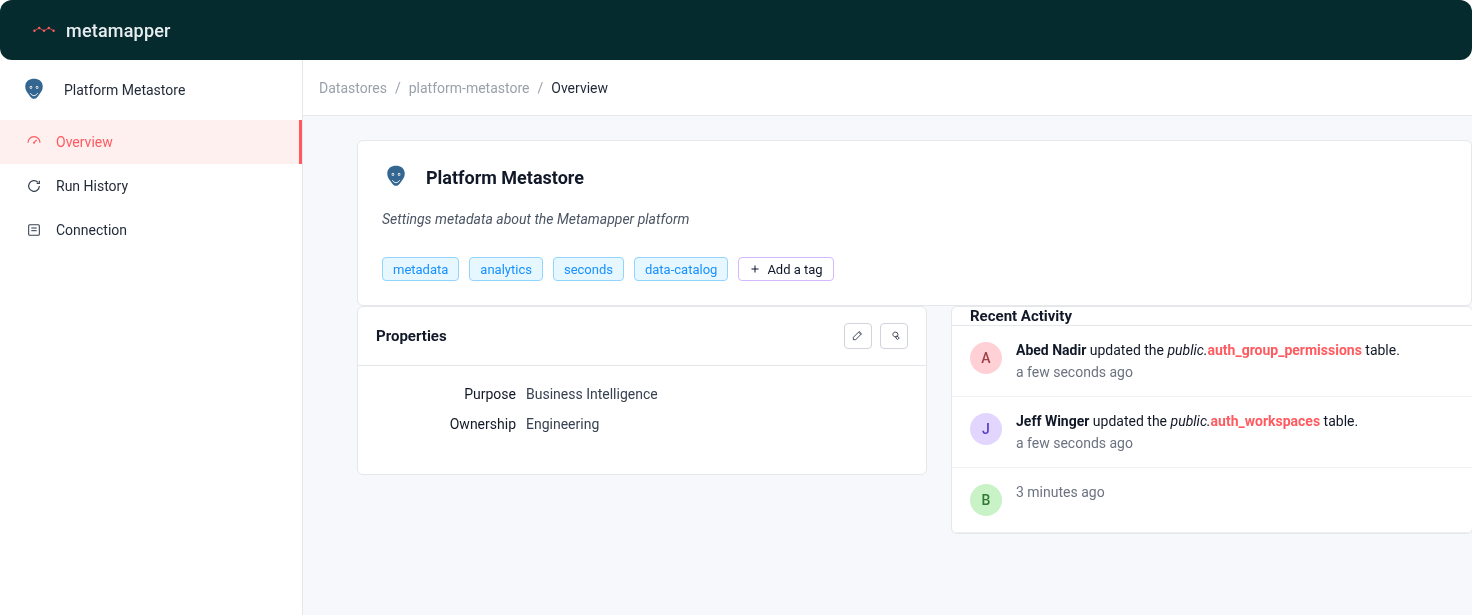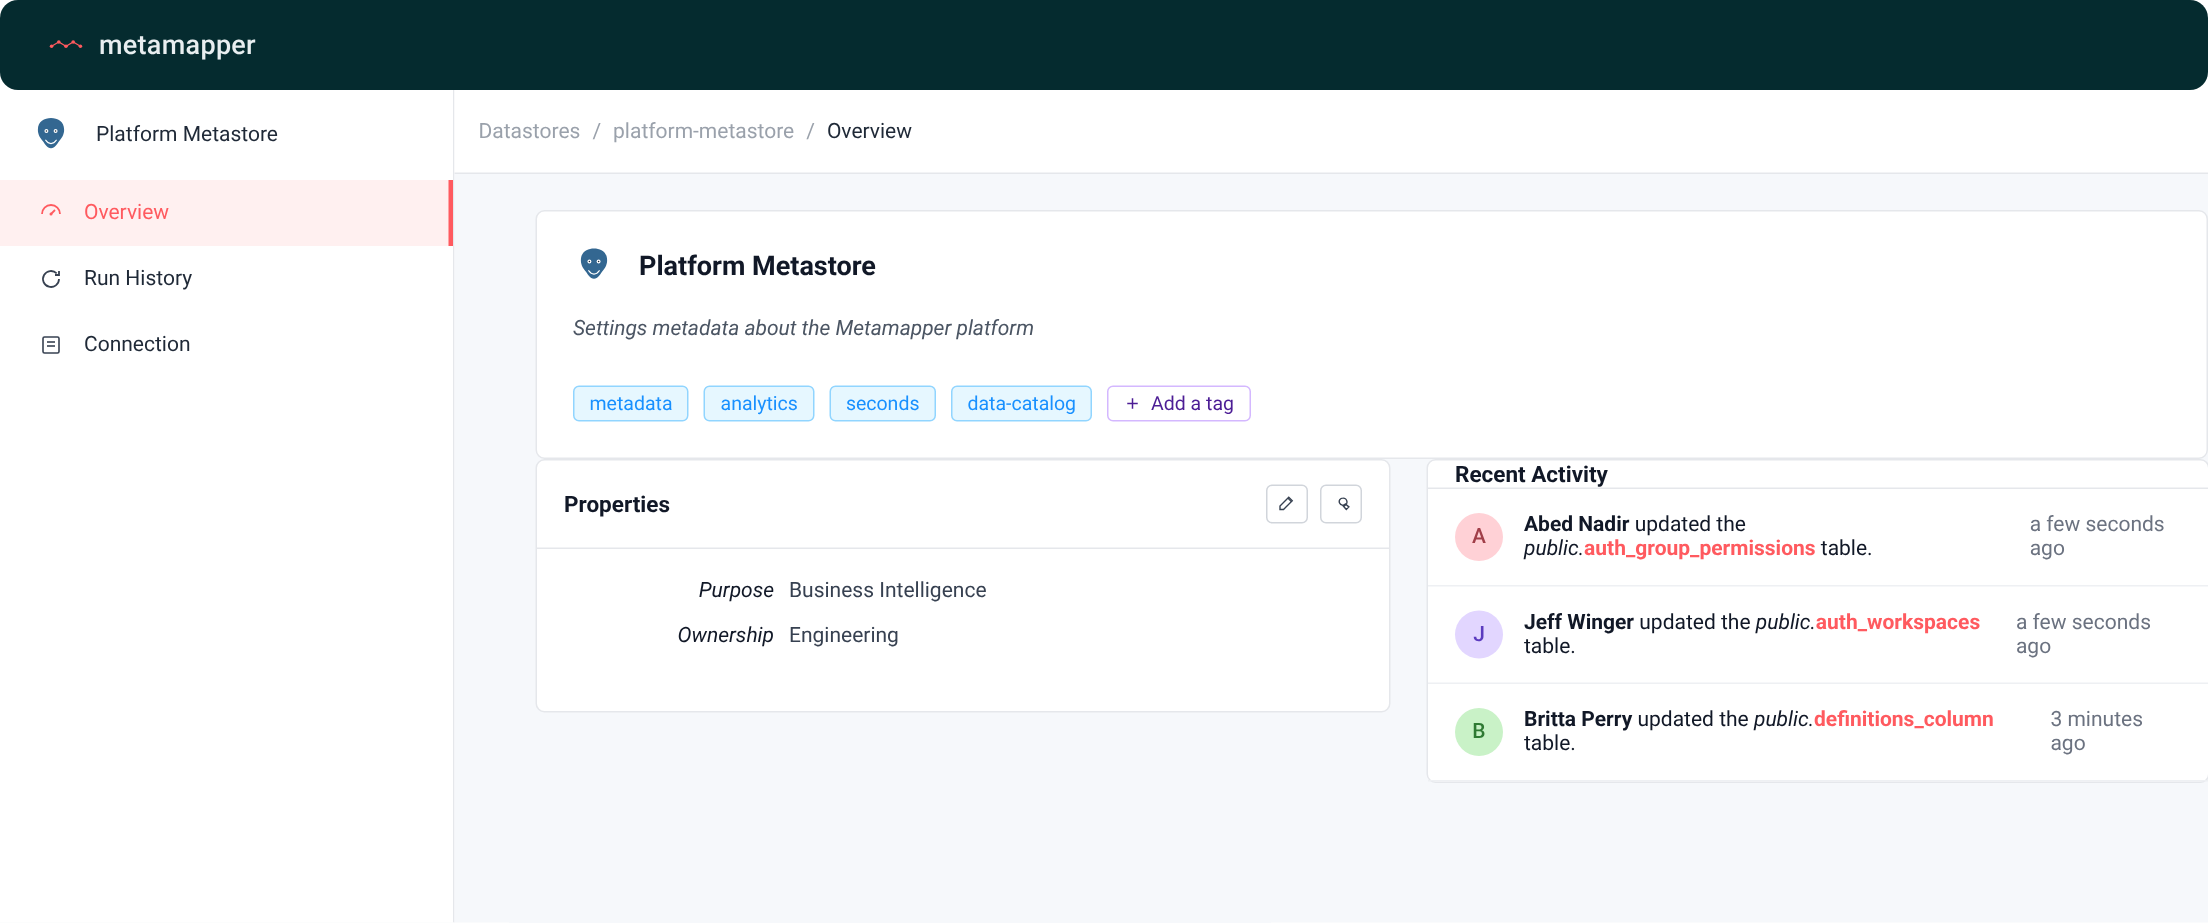--- a/index.html
+++ b/index.html
@@ -43,48 +43,48 @@
     .hero.card { margin-left: 0; margin-right: 0; }
 
     .hero-pad { padding: 20px 24px 24px 24px; }
     .hero-head { display: flex; align-items: center; gap: 16px; }
     .hero-head .pg-big { width: 32px; height: 32px; }
     .hero-title { font-size: 18px; font-weight: 700; color: #111827; }
     .hero-desc { margin-top: 18px; font-style: italic; color: #4b5563; font-size: 14px; }
     .tags { display: flex; flex-wrap: wrap; gap: 10px; margin-top: 30px; }
     .tag { display: inline-flex; align-items: center; height: 24px; padding: 0 10px; border-radius: 4px; font-size: 13px; border: 1px solid transparent; }
     .tag.blue { color: #1890ff; background: #e6f7ff; border-color: #91d5ff; }
-    .tag.add { color: #4c1d95; background: #fff; border-color: #d4b8ff; cursor: pointer; }
+    .tag.add { color: #0f172a; background: #fff; border-color: #d4b8ff; cursor: pointer; }
     .tag.add .plus { margin-right: 6px; display: inline-flex; }
 
     
     .row { display: flex; gap: 24px; align-items: flex-start; }
     .col-left { flex: 0 0 570px; }
     .col-right { flex: 1; min-width: 0; }
 
     .panel-header { display: flex; align-items: center; justify-content: space-between; padding: 16px 18px; border-bottom: 1px solid #e5e7eb; }
     .panel-title { font-size: 15px; font-weight: 700; color: #111827; }
     .icon-buttons { display: flex; gap: 8px; }
     .icon-btn { width: 28px; height: 26px; border: 1px solid #d1d5db; border-radius: 4px; background: #fff; display: inline-flex; align-items: center; justify-content: center; color: #374151; cursor: pointer; }
 
     .props-body { padding: 20px 18px 28px 18px; }
     .prop-row { display: grid; grid-template-columns: 140px 1fr; gap: 10px; align-items: center; margin-bottom: 14px; }
-    .prop-label { text-align: right; color: #111827; font-size: 14px; font-style: italic; }
+    .prop-label { text-align: right; color: #111827; font-size: 14px; }
     .prop-value { color: #374151; font-size: 14px; }
 
     
     .activity-header { padding: 0 18px; border-bottom: 1px solid #e5e7eb; }
     .activity-title { font-size: 15px; font-weight: 700; color: #111827; }
     .activity-list { }
     .activity-item { display: flex; gap: 14px; padding: 16px 18px; border-bottom: 1px solid #eef0f3; }
     .avatar { width: 32px; height: 32px; border-radius: 50%; display: flex; align-items: center; justify-content: center; font-size: 14px; font-weight: 500; flex: 0 0 32px; }
     .avatar.pink { background: #ffd1d6; color: #a13f49; }
     .avatar.purple { background: #e2d6ff; color: #5b3bbf; }
     .avatar.green { background: #c9f2c7; color: #2f7a33; }
-    .activity-text { display: flex; flex-direction: row; gap: 6px; }
+    .activity-text { display: flex; flex-direction: column; gap: 6px; }
     .activity-line { font-size: 14px; color: #111827; }
     .activity-line .actor { font-weight: 700; }
     .activity-line .schema { font-style: italic; }
     .activity-line .obj { color: #ff5a5f; font-weight: 700; }
     .activity-time { font-size: 14px; color: #6b7280; }
 
     
     .page-container { padding: 0 0 0 0; }
 
     .page-container .hero.card { margin-left: 54px; margin-right: 0; }
@@ -303,26 +303,20 @@
                       <span>updated the</span>
                       <span class="schema">public.</span><span class="obj">auth_workspaces</span>
                       <span>table.</span>
                     </div>
                     <div class="activity-time">a few seconds ago</div>
                   </div>
                 </div>
                 <div class="activity-item">
                   <div class="avatar green">B</div>
                   <div class="activity-text">
-                    <div class="activity-line">
-                      <span class="actor">Britta Perry</span>
-                      <span>updated the</span>
-                      <span class="schema">public.</span><span class="obj">definitions_column</span>
-                      <span>table.</span>
-                    </div>
                     <div class="activity-time">3 minutes ago</div>
                   </div>
                 </div>
               </div>
             </section>
           </div>
         </div>
 
       </div>
     </div>

